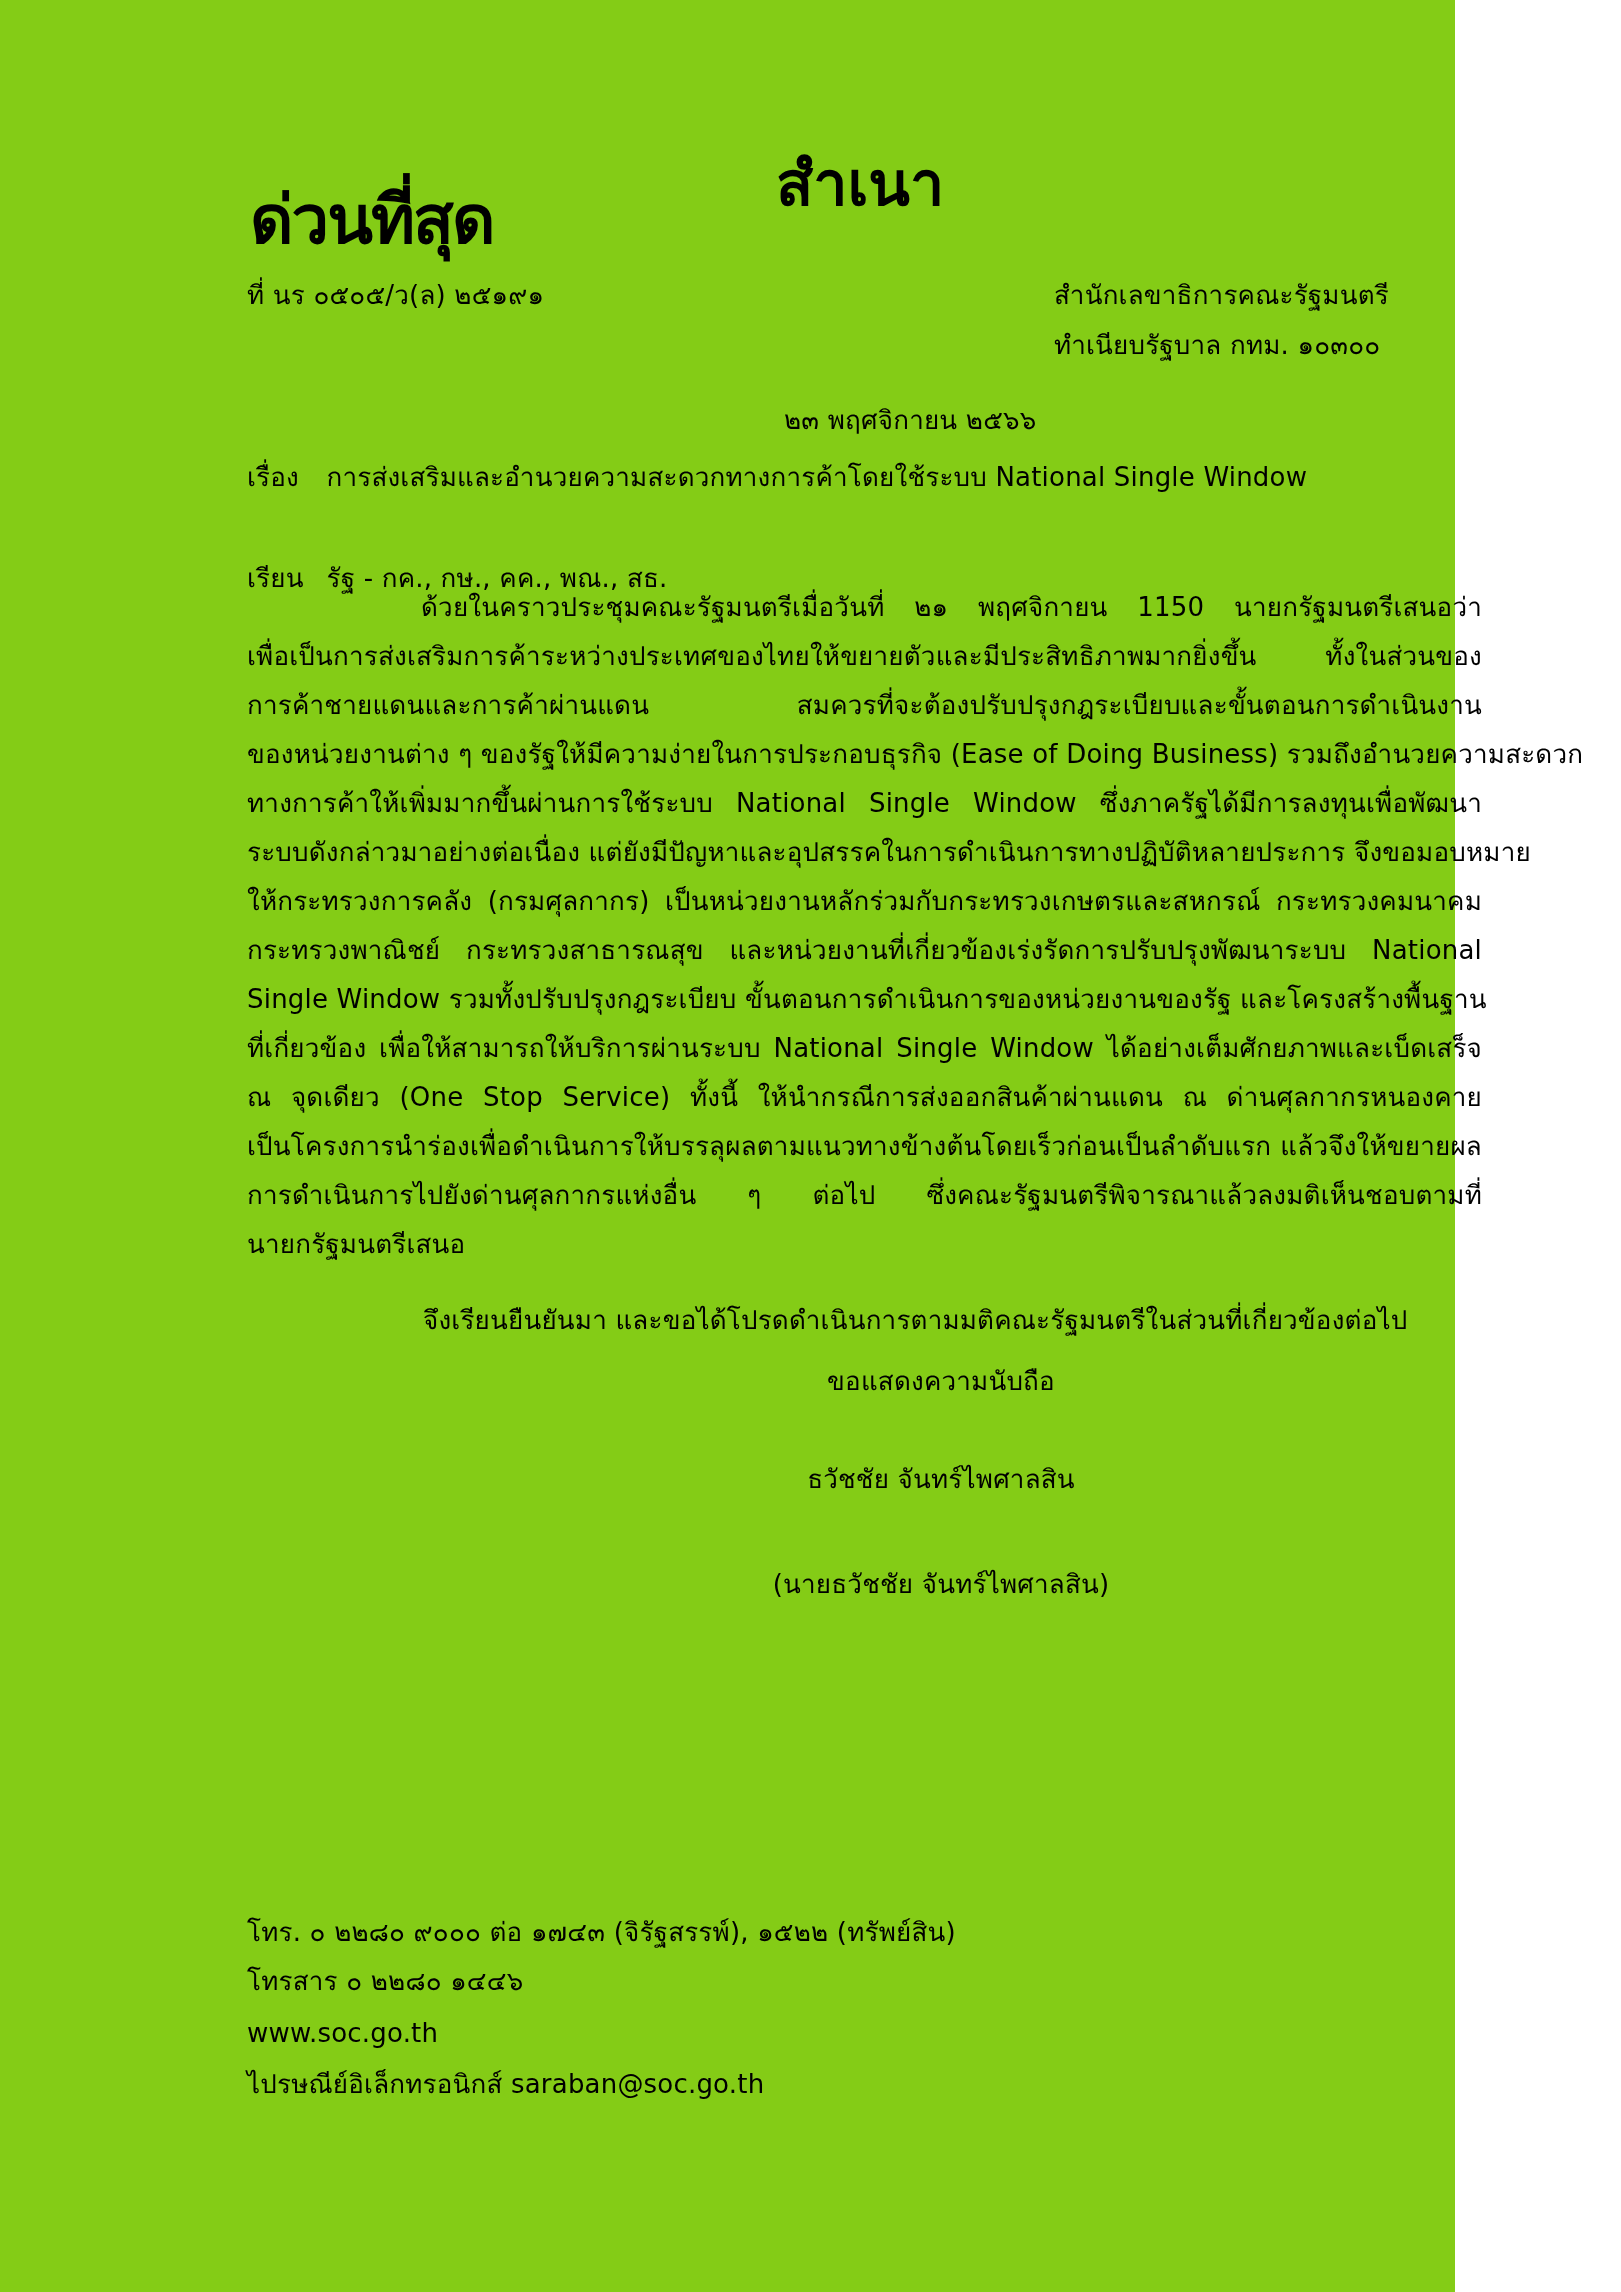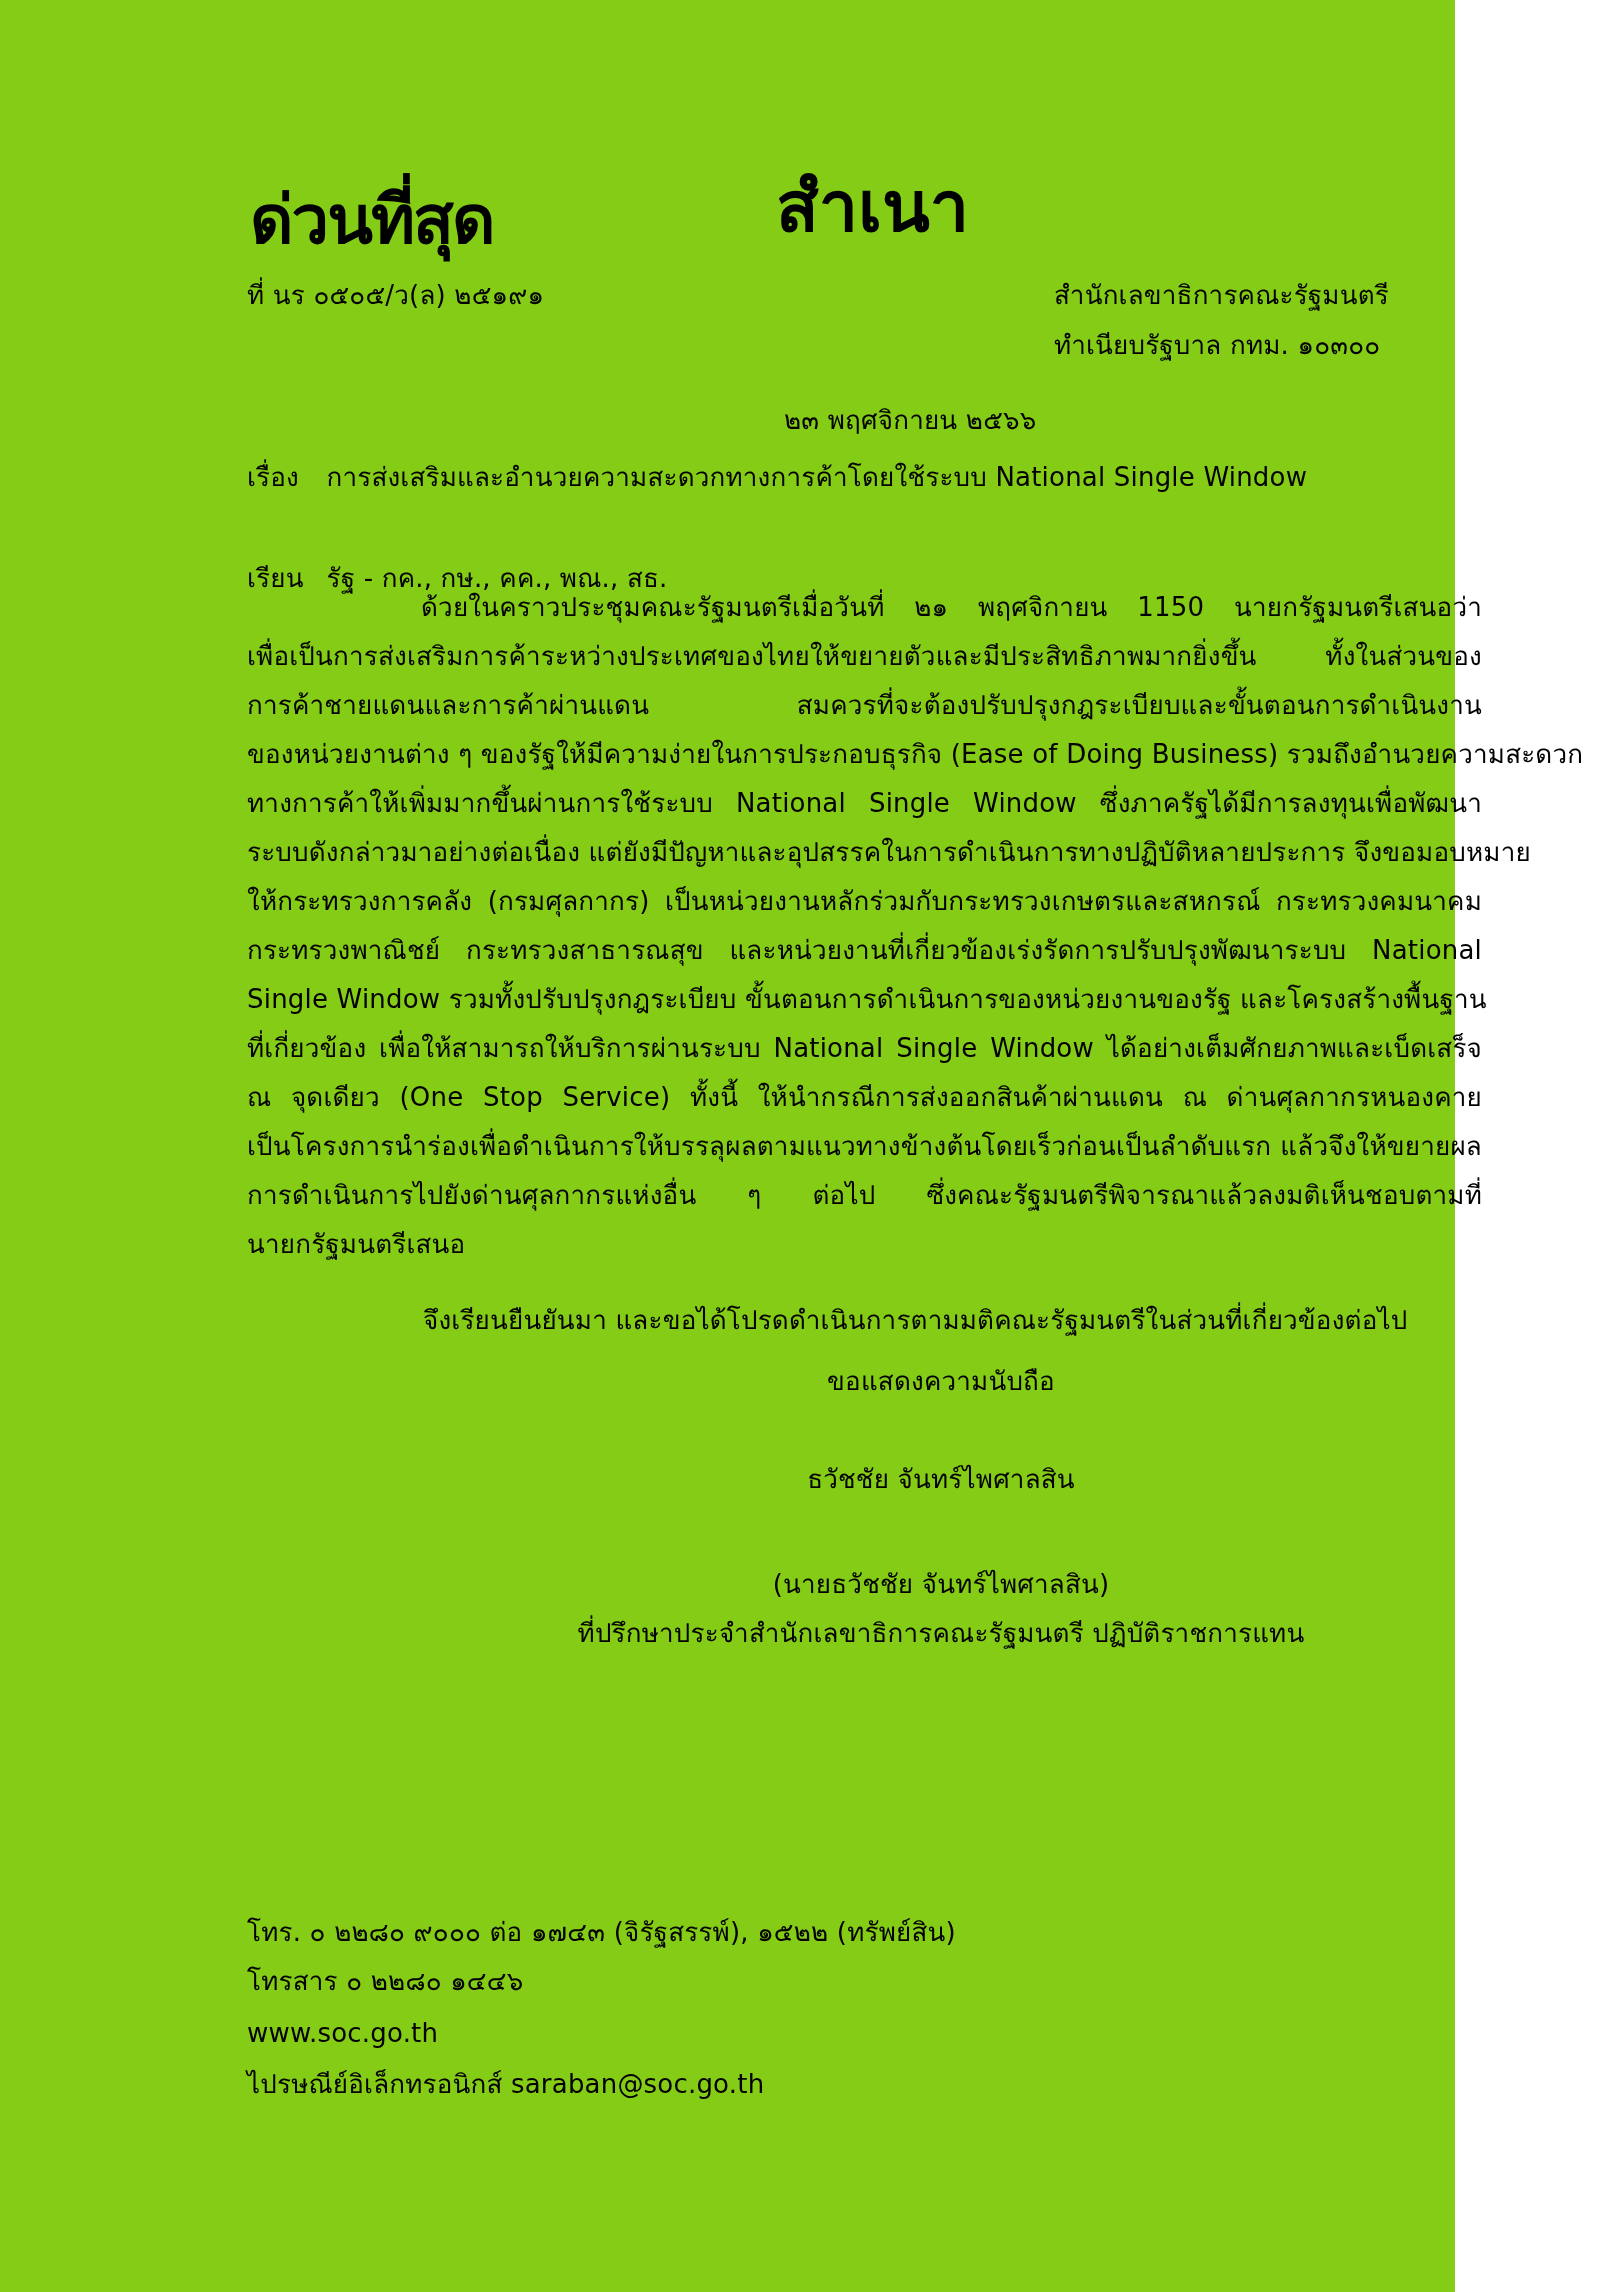--- a/index.html
+++ b/index.html
@@ -3,21 +3,21 @@
 <meta charset="utf-8">
 <style>
   html, body { margin: 0; padding: 0; background: #ffffff; }
   body { width: 1621px; height: 2293px; position: relative; overflow: hidden;
          font-family: "DejaVu Sans", "Liberation Sans", sans-serif; color: #000; }
   .page { position: absolute; left: 0; top: 0; width: 1455px; height: 2293px; background: #84cc16; }
   .abs { position: absolute; white-space: nowrap; }
   .t { font-size: 26px; line-height: 33px; letter-spacing: 0.2px; }
   .stamp { left: 250px; top: 181px; font-size: 67px; font-weight: bold; letter-spacing: -2px;
            line-height: 78px; }
-  .copy-title { left: 776px; top: 145px; font-size: 70px; font-weight: bold; line-height: 78px; margin-top: 23px; }
+  .copy-title { left: 776px; top: 145px; font-size: 61px; font-weight: bold; line-height: 78px; }
   .ref { left: 247px; top: 279px; }
   .org1 { left: 1054px; top: 279px; }
   .org2 { left: 1054px; top: 329px; }
   .date { left: 784px; top: 404px; }
   .subj { left: 247px; top: 461px; }
   .to { left: 247px; top: 526px; margin-top: 36px; }
   .label { display: inline-block; width: 71px; }
   .body-line { left: 247px; width: 1235px; text-align: justify; text-align-last: justify; }
   .body-line.first { left: 421px; width: 1061px; }
   .body-line.last { text-align-last: left; }
@@ -64,21 +64,20 @@
     <div class="abs t body-line" style="top:1130px">เป็นโครงการนำร่องเพื่อดำเนินการให้บรรลุผลตามแนวทางข้างต้นโดยเร็วก่อนเป็นลำดับแรก แล้วจึงให้ขยายผล</div>
     <div class="abs t body-line" style="top:1179px">การดำเนินการไปยังด่านศุลกากรแห่งอื่น ๆ ต่อไป ซึ่งคณะรัฐมนตรีพิจารณาแล้วลงมติเห็นชอบตามที่</div>
     <div class="abs t body-line last" style="top:1228px">นายกรัฐมนตรีเสนอ</div>
   </div>
 
   <div class="abs t closing">จึงเรียนยืนยันมา และขอได้โปรดดำเนินการตามมติคณะรัฐมนตรีในส่วนที่เกี่ยวข้องต่อไป</div>
 
   <div class="sig-block t" style="top:1365px">ขอแสดงความนับถือ</div>
   <div class="sig-block t" style="top:1463px">ธวัชชัย  จันทร์ไพศาลสิน</div>
   <div class="sig-block t" style="top:1568px">(นายธวัชชัย  จันทร์ไพศาลสิน)</div>
-  <div class="sig-block t" style="top:1617px">ที่ปรึกษาประจำสำนักเลขาธิการคณะรัฐมนตรี ปฏิบัติราชการแทน</div>
 
   <div class="abs t footer" style="top:1916px">โทร. ๐ ๒๒๘๐ ๙๐๐๐ ต่อ ๑๗๔๓ (จิรัฐสรรพ์), ๑๕๒๒ (ทรัพย์สิน)</div>
   <div class="abs t footer" style="top:1965px">โทรสาร ๐ ๒๒๘๐ ๑๔๔๖</div>
   <div class="abs t footer" style="top:2017px">www.soc.go.th</div>
   <div class="abs t footer" style="top:2068px">ไปรษณีย์อิเล็กทรอนิกส์ saraban@soc.go.th</div>
 
 </div>
 
 
 </body></html>

